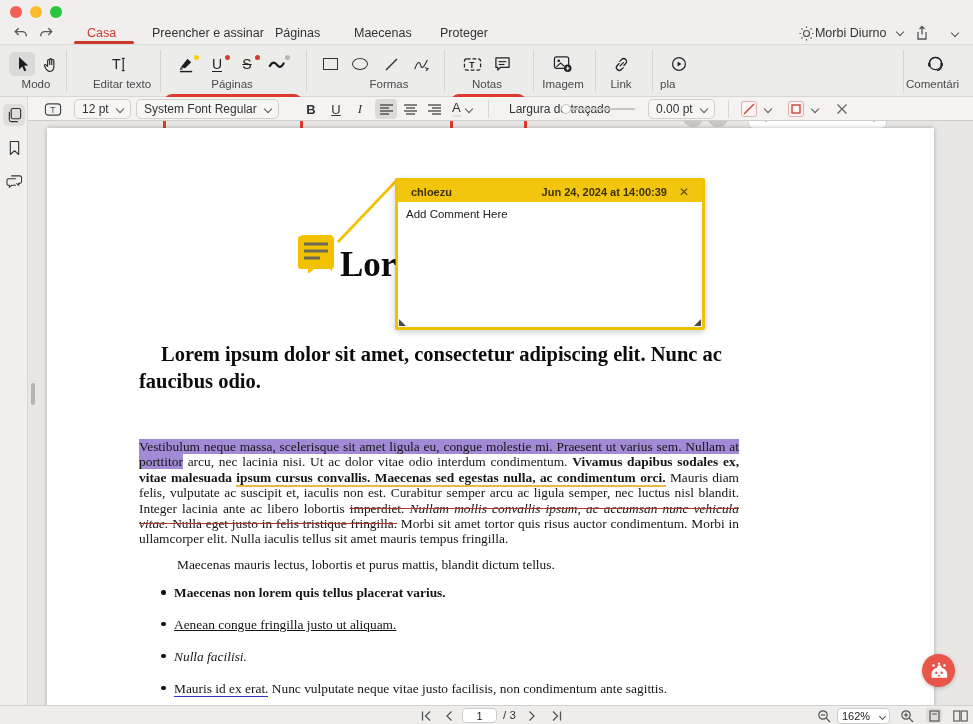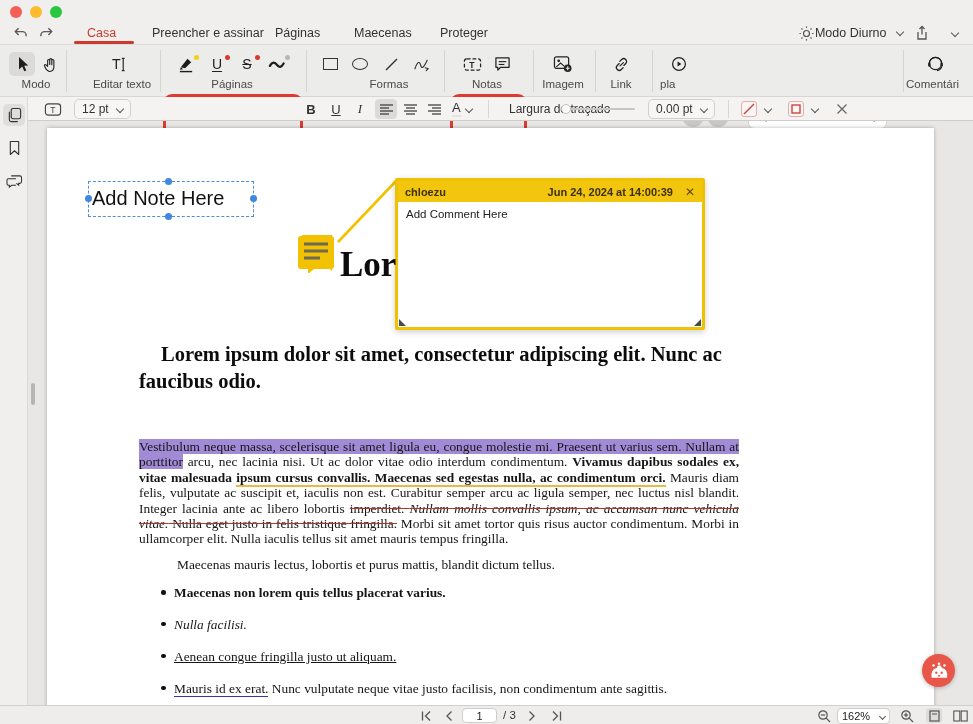--- a/index.html
+++ b/index.html
@@ -62,21 +62,21 @@
   #page { left:47px; top:128px; width:887px; height:596px; background:#fff; box-shadow:0 0 4px rgba(0,0,0,.28); }
   #divider-handle { left:31px; top:383px; width:4px; height:22px; border-radius:2px; background:#b7b5b3; }
 
   #note-textbox { left:88px; top:181px; width:166px; height:36px; border:1.5px dashed #4a90d9; font-family:"Liberation Sans",sans-serif; font-size:20px; color:#111; line-height:33px; padding-left:3px; }
   .handle { position:absolute; width:7px; height:7px; border-radius:50%; background:#3f87e0; }
 
   #sticky-icon { left:296px; top:233px; width:40px; height:40px; }
   #connector { left:28px; top:121px; width:945px; height:584px; pointer-events:none; }
 
   #note-popup { left:395px; top:178px; width:310px; height:152px; border:3px solid #eec200; border-radius:2px; background:#fff; box-shadow:0 2px 6px rgba(0,0,0,.2); }
-  #note-header { left:0; top:0; width:100%; height:21px; background:#f2c50f; display:flex; align-items:center; padding:0 7px; gap:8px; }
+  #note-header { left:0; top:0; width:100%; height:21px; background:#f2c50f; display:flex; align-items:center; padding:0 13px; gap:8px; }
   #note-author { font-size:11px; font-weight:bold; color:#3d3000; flex:1; }
   #note-time { font-size:11px; font-weight:bold; color:#3d3000; }
   #note-close { font-size:12px; color:#5a4800; margin-left:4px; }
   #note-body { left:0; top:21px; width:100%; font-size:11.5px; color:#222; padding:6px 8px; font-family:"Liberation Sans",sans-serif; }
   .grip { position:absolute; width:0; height:0; border-style:solid; }
   #grip-l { left:1px; bottom:1px; border-width:7px 0 0 7px; border-color:transparent transparent transparent #4a4a4a; }
   #grip-r { right:1px; bottom:1px; border-width:0 0 7px 7px; border-color:transparent transparent #4a4a4a transparent; }
 
   #big-text { left:340px; top:245px; font-family:"Liberation Serif",serif; font-weight:bold; font-size:35px; color:#0c0c0c; }
   #doc-heading { left:139px; top:341px; width:600px; font-family:"Liberation Serif",serif; font-weight:bold; font-size:20.5px; line-height:27px; color:#0c0c0c; text-indent:22px; }
@@ -149,21 +149,21 @@
             <line x1="0.5" y1="8" x2="2" y2="8"></line>
             <line x1="14" y1="8" x2="15.5" y2="8"></line>
             <line x1="2.6" y1="2.6" x2="3.7" y2="3.7"></line>
             <line x1="12.3" y1="12.3" x2="13.4" y2="13.4"></line>
             <line x1="2.6" y1="13.4" x2="3.7" y2="12.3"></line>
             <line x1="12.3" y1="3.7" x2="13.4" y2="2.6"></line>
           </g>
         </svg>
     </div>
     <div id="mode-group" class="abs">
-      <span>Modo Diurno</span>
+      <span>Morbi Diurno</span>
       <span class="chev" style="margin-left:7px"></span>
     </div>
     <div class="abs" style="left:914px; top:3px">
       <svg width="16" height="17" viewBox="0 0 16 17">
           <path d="M4 7 v7 h8 v-7" stroke="#555" stroke-width="1.3" fill="none"></path>
           <path d="M8 1.5 v8 M5.5 4 L8 1.5 L10.5 4" stroke="#555" stroke-width="1.3" fill="none"></path>
         </svg>
     </div>
     <span class="abs chev" style="left:952px; top:8px"></span>
   </div>
@@ -316,20 +316,24 @@
 
   <div id="formatbar" class="abs">
     <div class="abs fitem" style="left:16px">
       <svg width="18" height="15" viewBox="0 0 19 15">
           <rect x="1.5" y="1.5" width="16" height="12" rx="3" stroke="#444" stroke-width="1.2" fill="none"></rect>
           <text x="6.5" y="11" font-family="Liberation Sans" font-size="9" fill="#444">T</text>
         </svg>
     </div>
     <div class="abs fitem fdrop" style="left:46px">
       <span>12 pt</span>
+      <span class="chev"></span>
+    </div>
+    <div class="abs fitem fdrop" style="left:108px">
+      <span>System Font Regular</span>
       <span class="chev"></span>
     </div>
     <div class="abs fitem fbtn" style="left:273px; width:20px; font-weight:bold; font-size:13px">B</div>
     <div class="abs fitem fbtn" style="left:298px; width:20px; text-decoration:underline; font-size:13px">U</div>
     <div class="abs fitem fbtn" style="left:322px; width:20px; font-style:italic; font-family:'Liberation Serif',serif; font-size:13px">I</div>
     <div class="abs fitem fbtn selected" style="left:347px; width:22px">
       <svg width="13" height="11" viewBox="0 0 13 11">
           <g stroke="#333" stroke-width="1.2">
             <line x1="0" y1="1" x2="13" y2="1"></line>
             <line x1="0" y1="4" x2="9" y2="4"></line>
@@ -420,26 +424,20 @@
     </div>
   </div>
   <div id="divider-handle" class="abs"></div>
 
   <div id="page" class="abs"></div>
 
   <svg id="connector" class="abs">
     <line x1="310" y1="121" x2="368" y2="60" stroke="#f2c100" stroke-width="2.6"></line>
   </svg>
 
-  <div id="note-textbox" class="abs">Add Note Here
-    <span class="handle" style="left:76px; top:-4px"></span>
-    <span class="handle" style="left:76px; bottom:-4px"></span>
-    <span class="handle" style="left:-4px; top:13px"></span>
-    <span class="handle" style="right:-4px; top:13px"></span>
-  </div>
 
   <div id="sticky-icon" class="abs">
     <svg width="40" height="40" viewBox="0 0 40 40">
         <path d="M4 6 a4 4 0 0 1 4 -4 h28 v36 l-7 -6 H8 a4 4 0 0 1 -4 -4 Z" fill="#f2c100" transform="rotate(0)"></path>
         <path d="M5 3 h30 a3 3 0 0 1 3 3 v27 a3 3 0 0 1 -3 3 H18 l-6 5 v-5 H5 a3 3 0 0 1 -3 -3 V6 a3 3 0 0 1 3 -3 Z" fill="#f2c100"></path>
         <line x1="8" y1="11" x2="32" y2="11" stroke="#6e6a55" stroke-width="3"></line>
         <line x1="8" y1="18" x2="32" y2="18" stroke="#6e6a55" stroke-width="3"></line>
         <line x1="8" y1="25" x2="24" y2="25" stroke="#6e6a55" stroke-width="3"></line>
       </svg>
   </div>
@@ -458,22 +456,22 @@
   <div id="big-text" class="abs">Lor</div>
 
   <div id="doc-heading" class="abs">Lorem ipsum dolor sit amet, consectetur adipiscing elit. Nunc ac faucibus odio.</div>
 
   <div id="para1" class="abs doctext"><span class="run-hl">Vestibulum neque massa, scelerisque sit amet ligula eu, congue molestie mi. Praesent ut varius sem. Nullam at porttitor</span><span class="run-n"> arcu, nec lacinia nisi. Ut ac dolor vitae odio interdum condimentum. </span><span class="run-b">Vivamus dapibus sodales ex, vitae malesuada </span><span class="run-bu">ipsum cursus convallis. Maecenas sed egestas nulla, ac condimentum orci.</span><span class="run-n"> Mauris diam felis, vulputate ac suscipit et, iaculis non est. Curabitur semper arcu ac ligula semper, nec luctus nisl blandit. Integer lacinia ante ac libero lobortis </span><span class="run-st">imperdiet. </span><span class="run-ist">Nullam mollis convallis ipsum, ac accumsan nunc vehicula vitae.</span><span class="run-st"> Nulla eget justo in felis tristique fringilla.</span><span class="run-n"> Morbi sit amet tortor quis risus auctor condimentum. Morbi in ullamcorper elit. Nulla iaculis tellus sit amet mauris tempus fringilla.</span></div>
 
   <div id="para2" class="abs doctext">Maecenas mauris lectus, lobortis et purus mattis, blandit dictum tellus.</div>
 
   <ul id="bullets" class="abs doctext">
       <li><span class="run-b">Maecenas non lorem quis tellus placerat varius.</span></li>
+      <li><span class="run-u">Aenean congue fringilla justo ut aliquam.</span></li>
       <li><span class="run-i">Nulla facilisi.</span></li>
-      <li><span class="run-u">Aenean congue fringilla justo ut aliquam.</span></li>
       <li><span class="run-ub">Mauris id ex erat.</span><span class="run-n"> Nunc vulputate neque vitae justo facilisis, non condimentum ante sagittis.</span></li>
     </ul>
 
   <div id="statusbar" class="abs">
     <div class="abs nav-ic" style="left:418px">
       <svg width="11" height="10" viewBox="0 0 11 10">
           <line x1="1.5" y1="0.5" x2="1.5" y2="9.5" stroke="#555" stroke-width="1.3"></line>
           <path d="M9 0.5 L4.5 5 L9 9.5" stroke="#555" stroke-width="1.3" fill="none"></path>
         </svg>
     </div>

